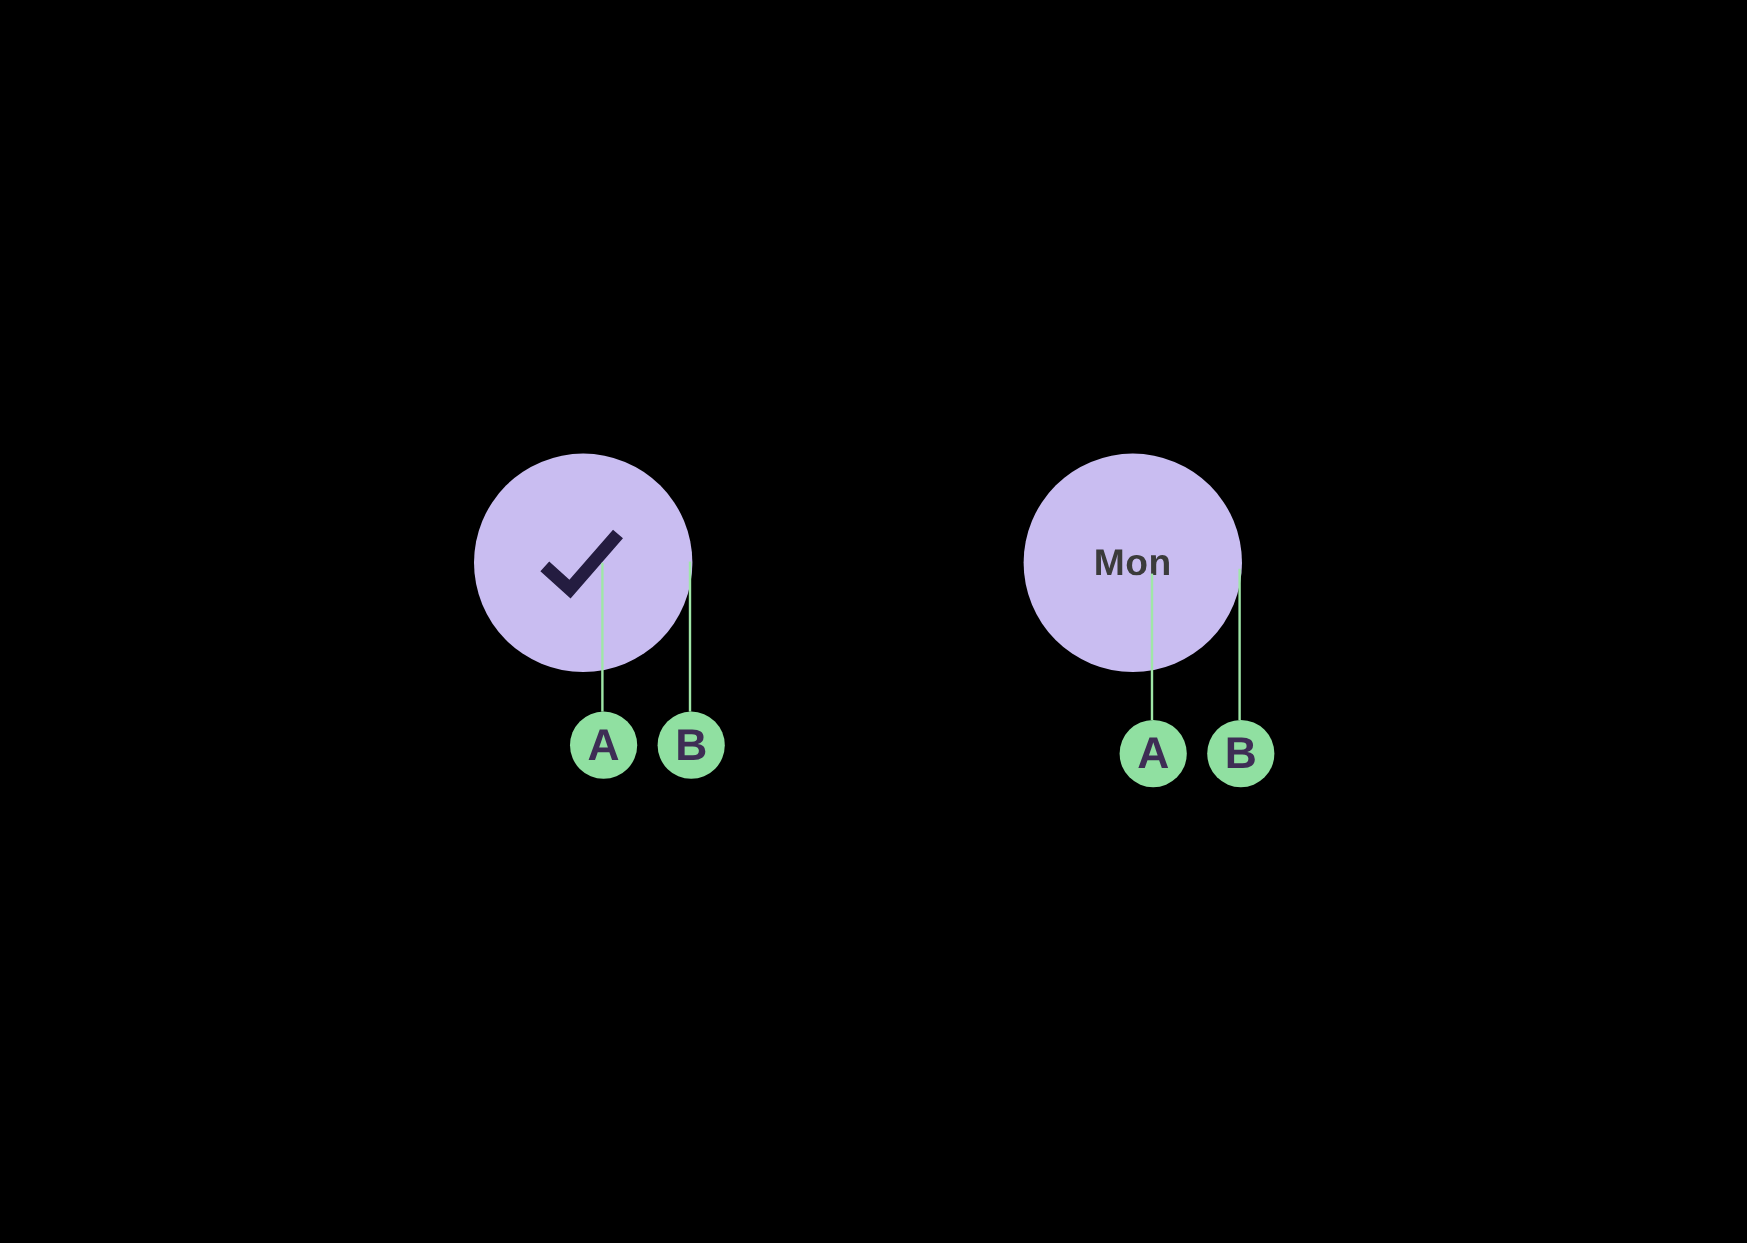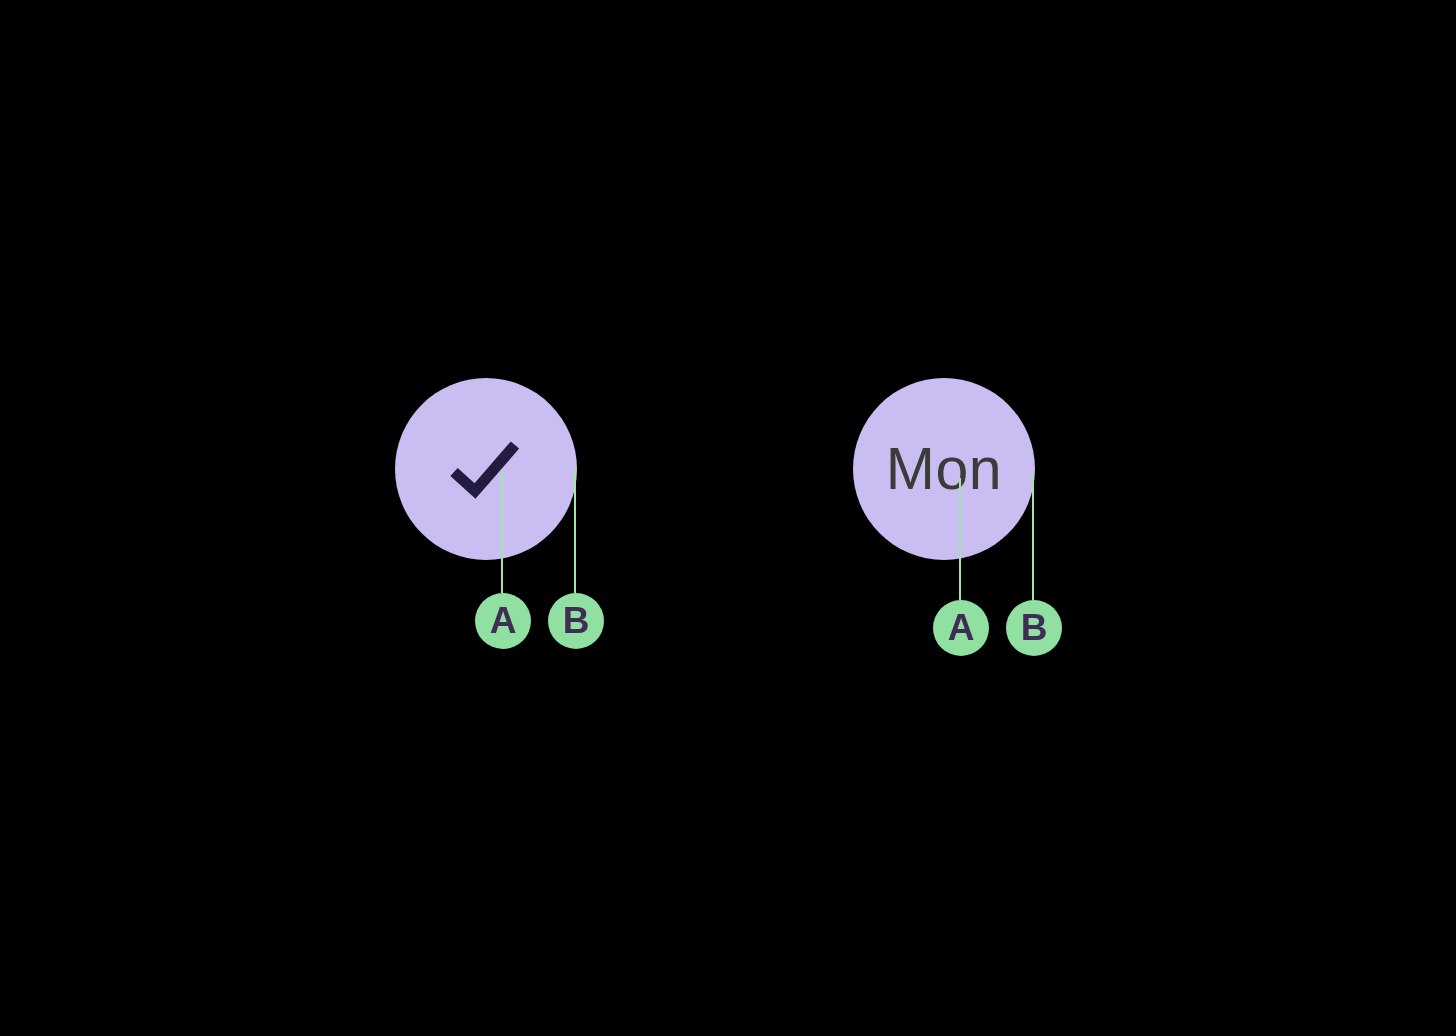--- a/index.html
+++ b/index.html
@@ -32,22 +32,22 @@
   }
   .day-circle .check-svg {
     position: absolute;
     left: 0;
     top: 0;
     width: 182px;
     height: 182px;
     color: var(--check-mark, #241c40);
   }
   .day-label {
-    font-size: 59px;
-    font-weight: 400;
+    font-size: 31px;
+    font-weight: 700;
     color: var(--day-text, #3b3b3b);
     letter-spacing: 0.5px;
     user-select: none;
   }
   .connector {
     position: absolute;
     width: 2px;
     background: var(--connector-line, #9fe7a7);
     z-index: 2;
   }

